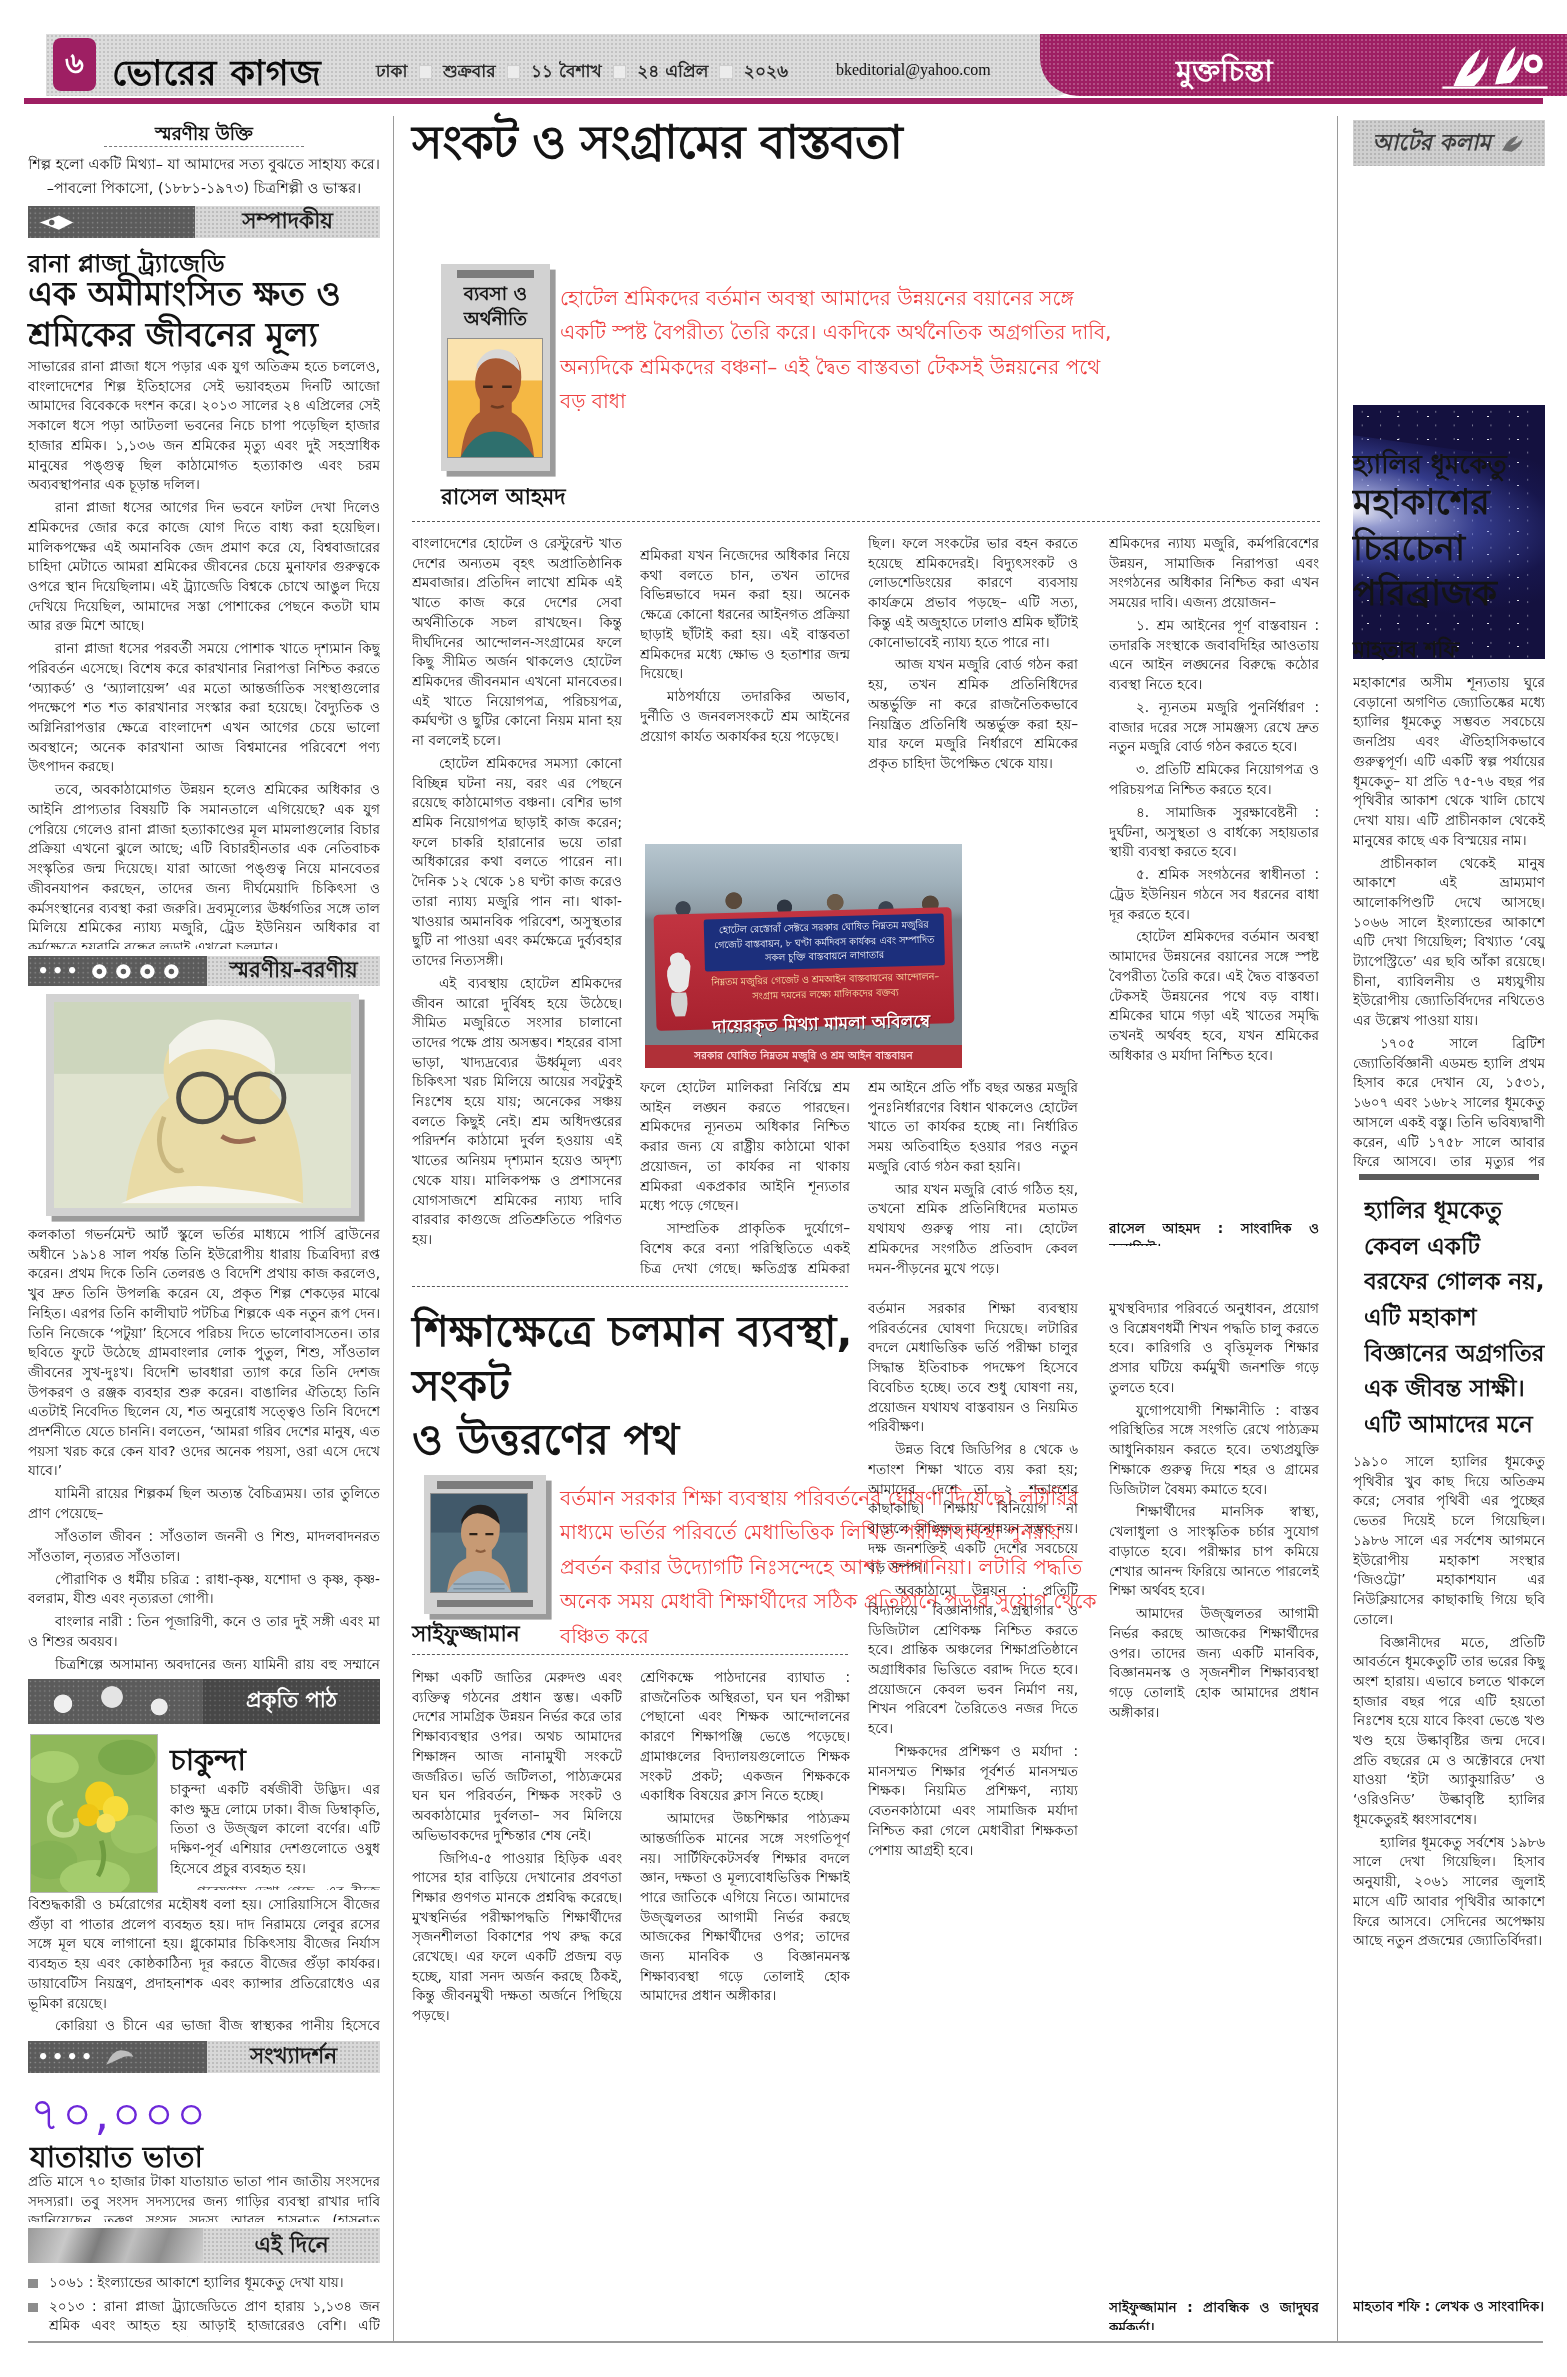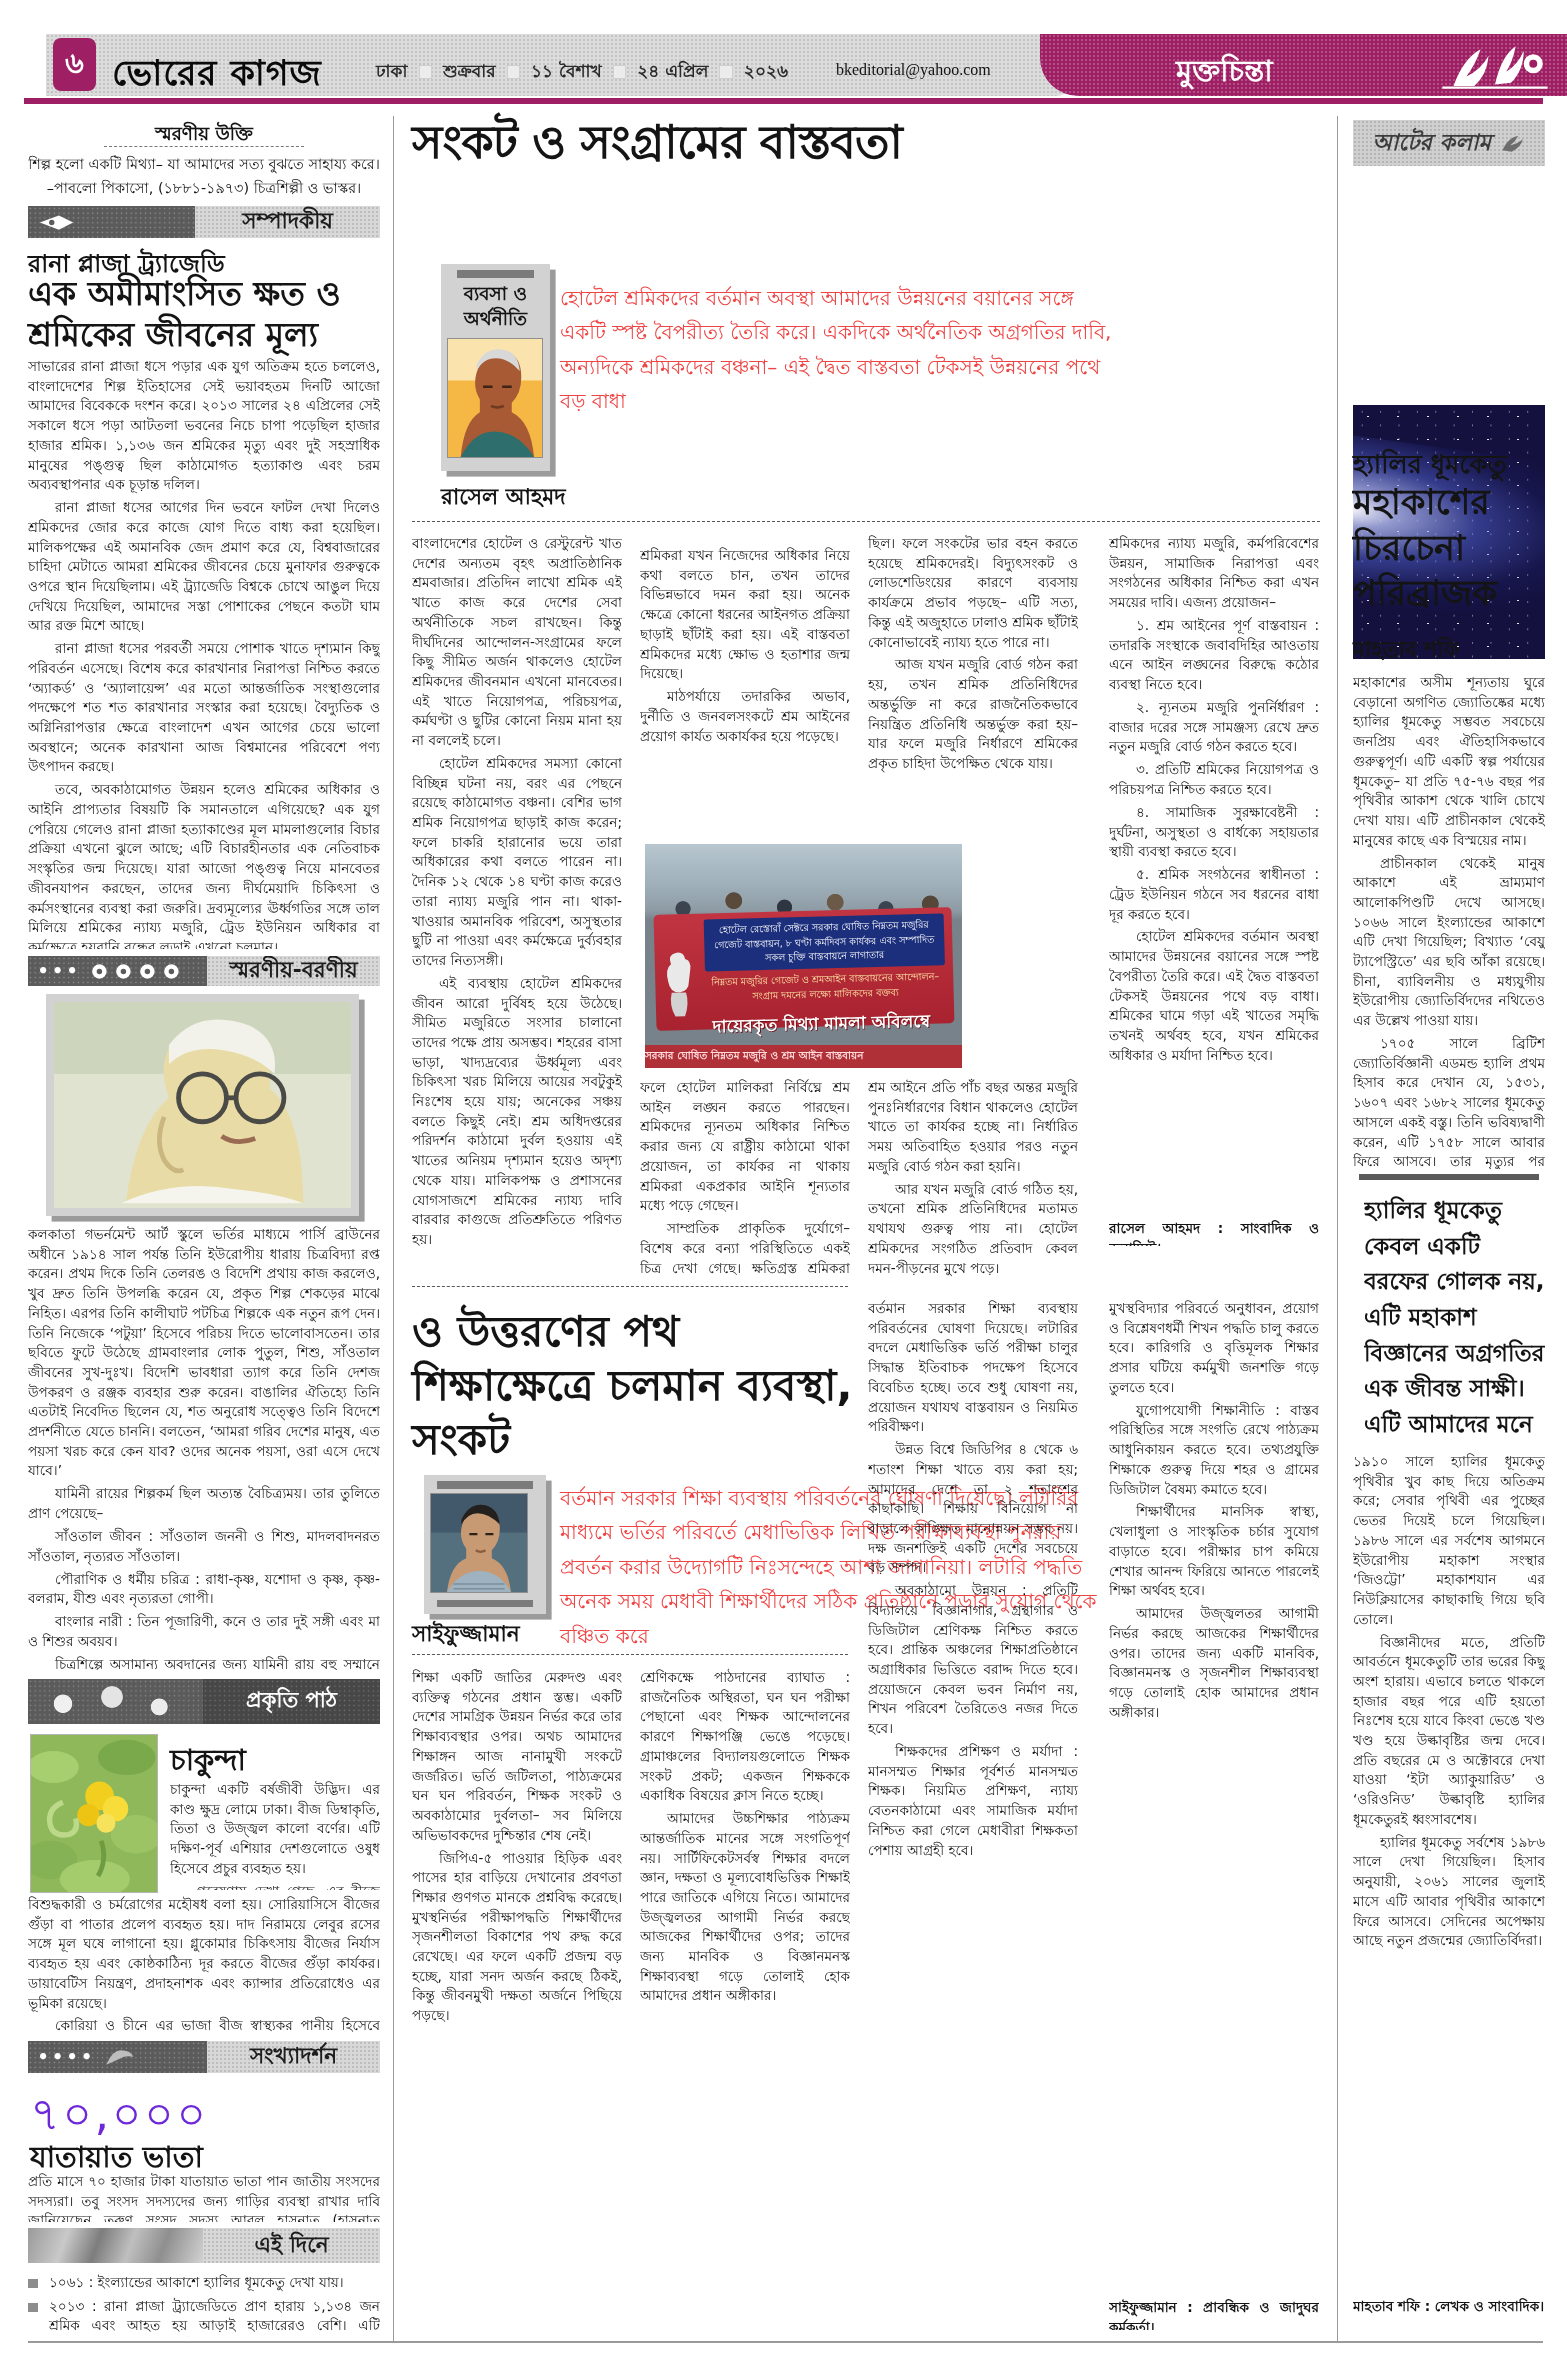--- a/index.html
+++ b/index.html
@@ -48,21 +48,21 @@
   .comet-img{background:#14113f;position:relative;overflow:hidden;}
   .comet-stars{position:absolute;inset:0;background-image:radial-gradient(rgba(255,255,255,.9) 0.6px,transparent 1.1px),radial-gradient(rgba(255,255,255,.5) 0.6px,transparent 1px);background-size:30px 23px,18.4px 13.6px;}
   .comet-beam{position:absolute;left:-12%;top:18%;width:135%;height:64%;background:radial-gradient(ellipse at 6% 45%,rgba(255,255,255,.98) 0%,rgba(190,200,255,.75) 14%,rgba(90,110,230,.45) 38%,rgba(40,50,150,.15) 62%,transparent 78%);transform:rotate(8deg);}
   
   .protest{position:relative;overflow:hidden;background:linear-gradient(#b7c6cf 0%,#9fb0ba 18%,#8d9aa3 30%,#77828a 34%);}
   .crowd{position:absolute;left:0;top:0;width:100%;height:36%;background-image:radial-gradient(circle at 12% 80%,#3c4450 7.2px,transparent 8px),radial-gradient(circle at 28% 70%,#5a4a3c 8px,transparent 8.8px),radial-gradient(circle at 44% 78%,#2e3642 7.2px,transparent 8px),radial-gradient(circle at 60% 72%,#6b5a48 8px,transparent 8.8px),radial-gradient(circle at 76% 80%,#3a4350 7.2px,transparent 8px),radial-gradient(circle at 90% 74%,#55463a 8px,transparent 8.8px);}
   .banner-red{position:absolute;left:3%;top:30%;width:94%;height:52%;background:linear-gradient(#c23441,#a8222f);border-radius:4.8px;transform:rotate(-1.5deg);padding:6.4px 8px;box-sizing:border-box;}
   .banner-blue{background:#1c2f7c;color:#fff;font-size:9.6px;line-height:1.5;padding:4px 6.4px;text-align:center;border-radius:2.4px;}
   .banner-main{color:#fff;font-size:17px;font-weight:800;text-align:center;margin-top:8px;text-shadow:0.8px 0.8px 0 #6d1018;}
   .banner-sub{color:#ffe9a8;font-size:9.6px;text-align:center;margin-top:4.8px;}
-  .banner-bottom{position:absolute;left:0;bottom:0;width:100%;background:#b03038;color:#ffd9d9;font-size:10.4px;font-weight:bold;padding:3.2px 0;}
+  .banner-bottom{position:absolute;left:0;bottom:0;width:100%;background:#b03038;color:#ffd9d9;font-size:10.4px;font-weight:bold;text-align:center;padding:3.2px 0;}
 </style>
 </head>
 <body>
 
 <div id="page">
 
   <div class="abs mast-bar" style="left:46px;top:34px;width:1032px;height:62px;"></div>
   <div class="abs mukto-banner" style="left:1040px;top:34px;width:528px;height:62px;"></div>
   <div class="abs pageno-box" style="left:53px;top:38px;width:43px;height:53px;">
       <span>৬</span>
@@ -298,22 +298,22 @@
       <p>৪. সামাজিক সুরক্ষাবেষ্টনী : দুর্ঘটনা, অসুস্থতা ও বার্ধক্যে সহায়তার স্থায়ী ব্যবস্থা করতে হবে।</p>
       <p>৫. শ্রমিক সংগঠনের স্বাধীনতা : ট্রেড ইউনিয়ন গঠনে সব ধরনের বাধা দূর করতে হবে।</p>
       <p>হোটেল শ্রমিকদের বর্তমান অবস্থা আমাদের উন্নয়নের বয়ানের সঙ্গে স্পষ্ট বৈপরীত্য তৈরি করে। এই দ্বৈত বাস্তবতা টেকসই উন্নয়নের পথে বড় বাধা। শ্রমিকের ঘামে গড়া এই খাতের সমৃদ্ধি তখনই অর্থবহ হবে, যখন শ্রমিকের অধিকার ও মর্যাদা নিশ্চিত হবে।</p>
     </div>
   <div class="abs bodytext footer-line" style="left:1109px;top:1219px;width:210px;height:27px;">
       <p>রাসেল আহমদ : সাংবাদিক ও কলামিস্ট।</p>
     </div>
 
   <div class="abs dashrule" style="left:412px;top:1286px;width:436px;"></div>
   <div class="abs headline-lg" style="left:412px;top:1305px;width:448px;">
+    <div>শিক্ষাক্ষেত্রে চলমান ব্যবস্থা, সংকট</div>
     <div>ও উত্তরণের পথ</div>
-    <div>শিক্ষাক্ষেত্রে চলমান ব্যবস্থা, সংকট</div>
   </div>
 
   <div class="abs photo-frame" style="left:424px;top:1475px;width:109px;height:126px;padding:6.4px;">
     <div style="width:96px;height:7.2px;background:#7b7b7b;margin:0 auto 4px;"></div>
     <svg width="96" height="98" viewBox="0 0 60 61" style="border:0.8px solid #8f8f8f;" preserveAspectRatio="none">
       <rect width="60" height="61" fill="#54707f"></rect>
       <rect x="0" y="0" width="60" height="24" fill="#41596a"></rect>
       <path d="M10 61 Q12 44 22 40 L22 34 Q16 26 21 15 Q26 6 34 8 Q43 10 43 22 Q43 30 38 35 L38 40 Q48 44 50 61 Z" fill="#c79a74"></path>
       <path d="M19 16 Q24 5 34 7 Q42 9 43 19 Q36 12 29 12 Q23 12 19 19 Z" fill="#23201e"></path>
       <path d="M24 25 L29 25 M34 25 L39 25" stroke="#2b2118" stroke-width="1.4"></path>

